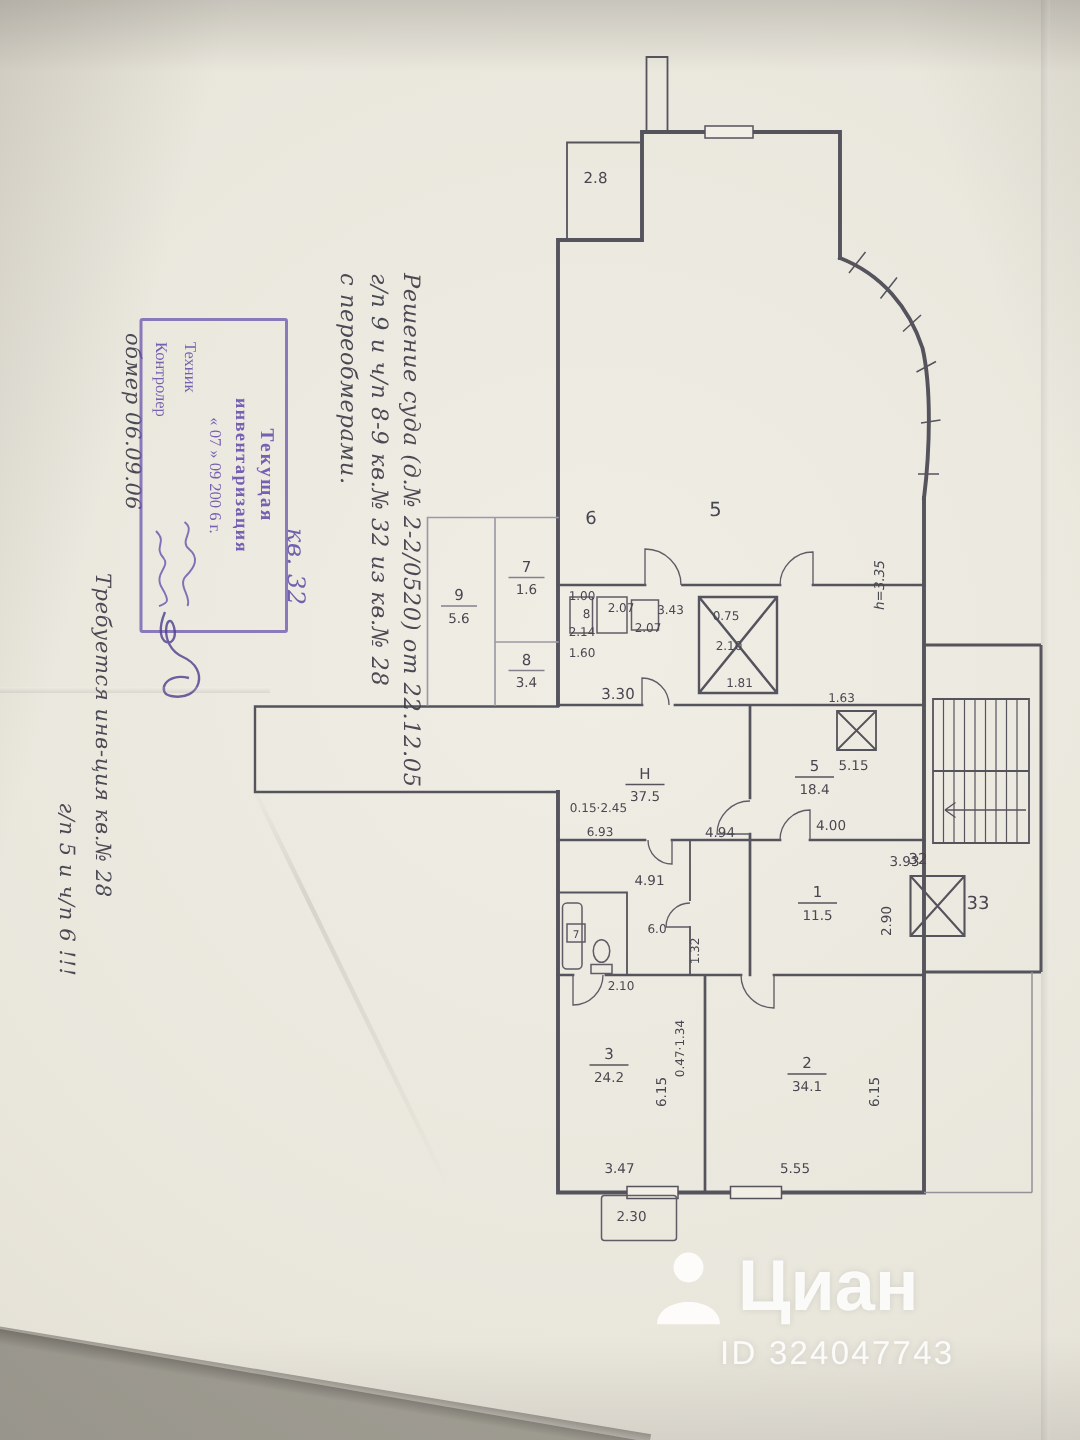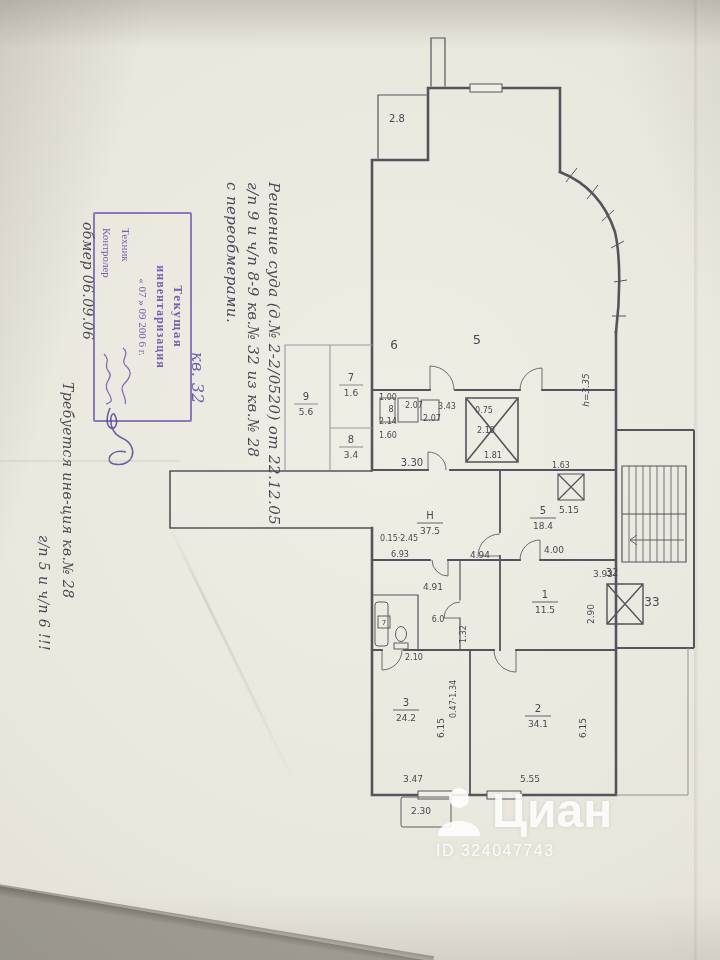--- a/index.html
+++ b/index.html
@@ -40,25 +40,25 @@
   .crease-diag{position:absolute;left:168px;top:520px;width:300px;height:3px;
     transform-origin:0 0;transform:rotate(64deg);opacity:.55;
     background:linear-gradient(90deg, rgba(110,105,98,0), rgba(110,105,98,0.3) 30%, rgba(110,105,98,0.15) 70%, rgba(110,105,98,0));}
   .crease-h{position:absolute;left:0;top:458px;width:180px;height:4px;opacity:.5;
     background:linear-gradient(180deg, rgba(255,255,255,0.35), rgba(110,105,98,0.28));}
   .crease-v{position:absolute;left:694px;top:0;width:6px;height:960px;opacity:.5;
     background:linear-gradient(90deg, rgba(110,105,98,0.28), rgba(255,255,255,0.18));}
   .paper-edge-shadow{position:absolute;left:-2px;top:884px;width:442px;height:12px;
     transform-origin:0 0;transform:rotate(9.4deg);
     background:linear-gradient(180deg, rgba(50,46,42,0.4), rgba(50,46,42,0));}
-  .wm{position:absolute;left:436px;top:786px;color:rgba(255,255,255,0.88);}
+  .wm{position:absolute;left:436px;top:833px;color:rgba(255,255,255,0.88);}
   .wm-row{display:flex;align-items:center;gap:10px;}
   .wm-brand{font-family:"Liberation Sans",sans-serif;font-weight:bold;font-size:48px;line-height:1;
     text-shadow:0 0 4px rgba(90,85,80,0.15);}
-  .wm-id{font-family:"Liberation Sans",sans-serif;font-size:16px;letter-spacing:1.5px;margin-top:6px;
+  .wm-id{font-family:"Liberation Sans",sans-serif;font-size:22px;letter-spacing:1.5px;margin-top:6px;margin-left:44px;
     text-shadow:0 0 4px rgba(90,85,80,0.15);}
 </style>
 </head>
 <body>
 
 <div class="photo">
   <div class="paper">
 
     <svg class="plan-svg" width="720" height="960" viewBox="0 0 720 960">
       <g stroke="#4a4853" fill="none" stroke-linecap="square">

